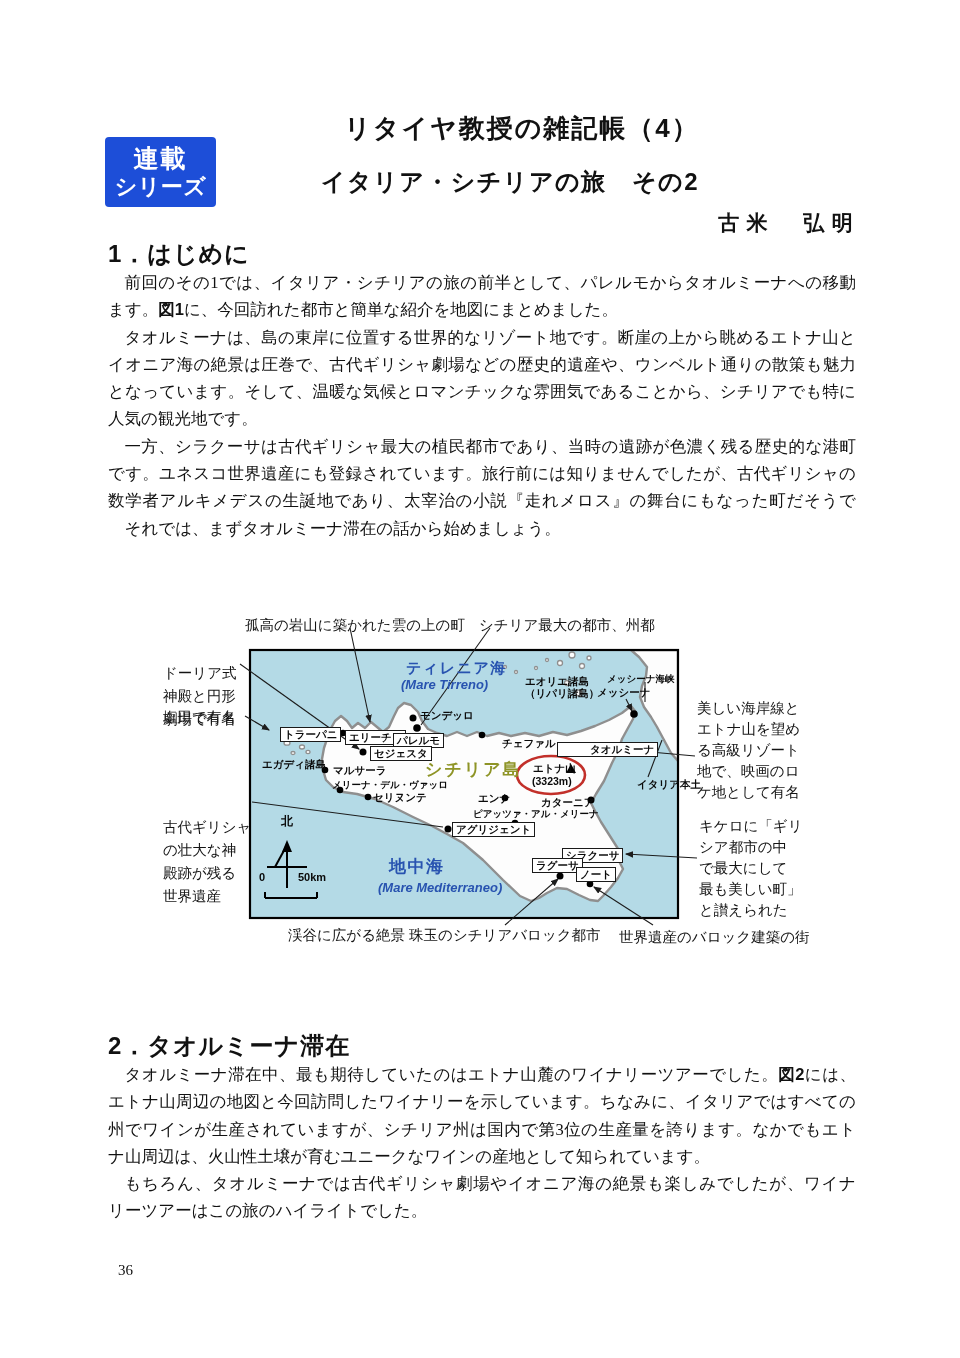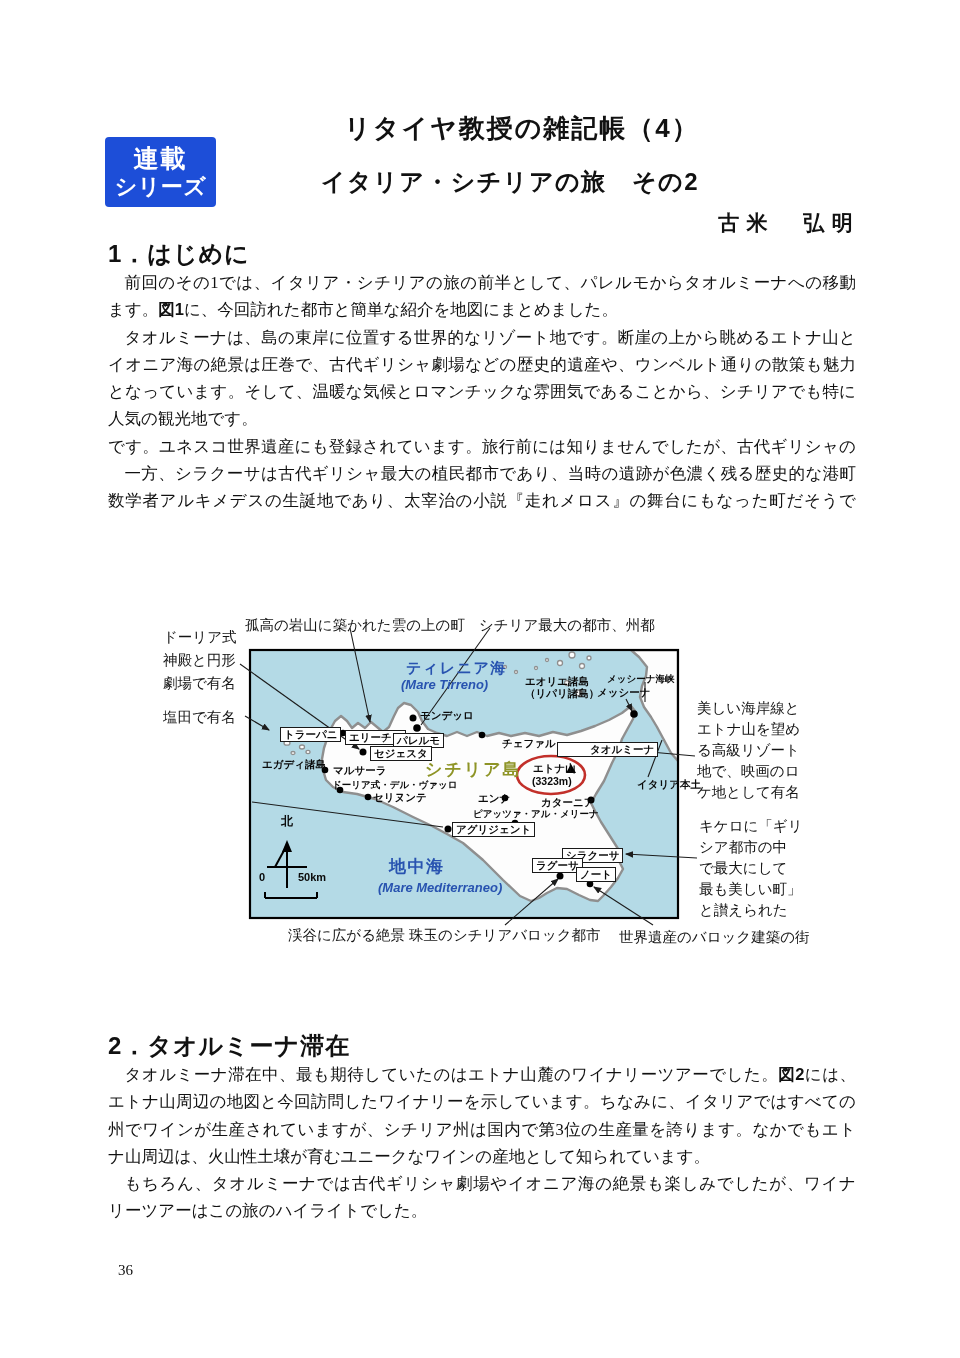--- a/index.html
+++ b/index.html
@@ -24,21 +24,21 @@
       text-align:justify;text-align-last:justify;overflow:hidden;}
   .bl.first{text-indent:1em;}
   .bl.last{text-align-last:left;}
   .fig-ref{font-family:"Liberation Sans","DejaVu Sans",sans-serif;font-weight:bold;}
   
   .figure{position:absolute;left:95px;top:612px;width:775px;height:400px;margin:0;padding:0;}
   .figure svg{position:absolute;left:0;top:0;}
   #map-labels{position:absolute;left:0;top:0;width:775px;height:400px;}
   .mlabel{position:absolute;white-space:nowrap;z-index:3;}
   .callout{font-size:14.5px;line-height:22px;color:#141414;}
-  .lh23{line-height:23px;} .lh21{line-height:21px;}
+  .lh23{line-height:23px;margin-top:36px;} .lh21{line-height:21px;}
   .city{font-size:10.5px;line-height:12px;font-weight:600;color:#0a0a0a;}
   .sm{font-size:9.5px;}
   .north{font-size:12px;font-weight:bold;}
   .scale-num{font-size:11px;font-weight:600;}
   .city-box{font-size:10.5px;line-height:13px;font-weight:600;color:#0a0a0a;
             border:1.5px solid #1a1a1a;background:#fff;padding:0 3px;}
   .sea-bold{font-size:15px;font-weight:bold;letter-spacing:1.5px;}
   .sea-big{font-size:17px;}
   .sea-italic{font-size:13px;font-style:italic;font-weight:bold;}
   .region{font-size:17px;font-weight:bold;letter-spacing:2px;}
@@ -60,23 +60,24 @@
   <div class="author">古米　弘明</div>
 
   <section id="sec-0" class="sect">
       <h2 class="sh">1．はじめに</h2>
       <div class="bl first">前回のその1では、イタリア・シチリアの旅の前半として、パレルモからタオルミーナへの移動</div>
       <div class="bl last"><span>ます。</span><span class="fig-ref">図1</span><span>に、今回訪れた都市と簡単な紹介を地図にまとめました。</span></div>
       <div class="bl first">タオルミーナは、島の東岸に位置する世界的なリゾート地です。断崖の上から眺めるエトナ山と</div>
       <div class="bl">イオニア海の絶景は圧巻で、古代ギリシャ劇場などの歴史的遺産や、ウンベルト通りの散策も魅力</div>
       <div class="bl">となっています。そして、温暖な気候とロマンチックな雰囲気であることから、シチリアでも特に</div>
       <div class="bl last">人気の観光地です。</div>
+      <div class="bl first">一方、シラクーサは古代ギリシャ最大の植民都市であり、当時の遺跡が色濃く残る歴史的な港町</div>
       <div class="bl">です。ユネスコ世界遺産にも登録されています。旅行前には知りませんでしたが、古代ギリシャの</div>
-      <div class="bl first">一方、シラクーサは古代ギリシャ最大の植民都市であり、当時の遺跡が色濃く残る歴史的な港町</div>
       <div class="bl last">数学者アルキメデスの生誕地であり、太宰治の小説『走れメロス』の舞台にもなった町だそうです。</div>
+      <div class="bl first last">それでは、まずタオルミーナ滞在の話から始めましょう。</div>
     </section>
 
   <figure class="figure">
     <svg width="775" height="400" viewBox="0 0 775 400">
       <defs>
         <marker id="arw" markerWidth="9" markerHeight="8" refX="6.5" refY="3" orient="auto">
           <path d="M0,0 L7.5,3 L0,6 Z" fill="#1c1c1c"></path>
         </marker>
         <clipPath id="mapclip">
             <rect x="155" y="38" width="428" height="268"></rect>
@@ -175,20 +176,26 @@
           <div>シチリア最大の都市、州都</div>
         </div>
         <div class="mlabel callout lh23" style="left: 68px; top: 14px;">
           <div>ドーリア式</div>
           <div>神殿と円形</div>
           <div>劇場で有名</div>
         </div>
         <div class="mlabel callout" style="left: 68px; top: 94px;">
           <div>塩田で有名</div>
         </div>
+        <div class="mlabel callout lh23" style="left: 68px; top: 168px;">
+          <div>古代ギリシャ</div>
+          <div>の壮大な神</div>
+          <div>殿跡が残る</div>
+          <div>世界遺産</div>
+        </div>
         <div class="mlabel callout lh21" style="left: 602px; top: 86px;">
           <div>美しい海岸線と</div>
           <div>エトナ山を望め</div>
           <div>る高級リゾート</div>
           <div>地で、映画のロ</div>
           <div>ケ地として有名</div>
         </div>
         <div class="mlabel callout lh21" style="left: 604px; top: 204px;">
           <div>キケロに「ギリ</div>
           <div>シア都市の中</div>
@@ -262,21 +269,21 @@
         <div class="mlabel city" style="left: 430px; top: 75px;">
           <div>（リパリ諸島）</div>
         </div>
         <div class="mlabel city" style="left: 167px; top: 146px;">
           <div>エガディ諸島</div>
         </div>
         <div class="mlabel city" style="left: 238px; top: 152px;">
           <div>マルサーラ</div>
         </div>
         <div class="mlabel city sm" style="left: 237px; top: 167px;">
-          <div>ドーリア式・デル・ヴァッロ</div>
+          <div>メリーナ・デル・ヴァッロ</div>
         </div>
         <div class="mlabel city" style="left: 278px; top: 179px;">
           <div>セリヌンテ</div>
         </div>
         <div class="mlabel city" style="left: 383px; top: 180px;">
           <div>エンナ</div>
         </div>
         <div class="mlabel city" style="left: 446px; top: 184px;">
           <div>カターニア</div>
         </div>

